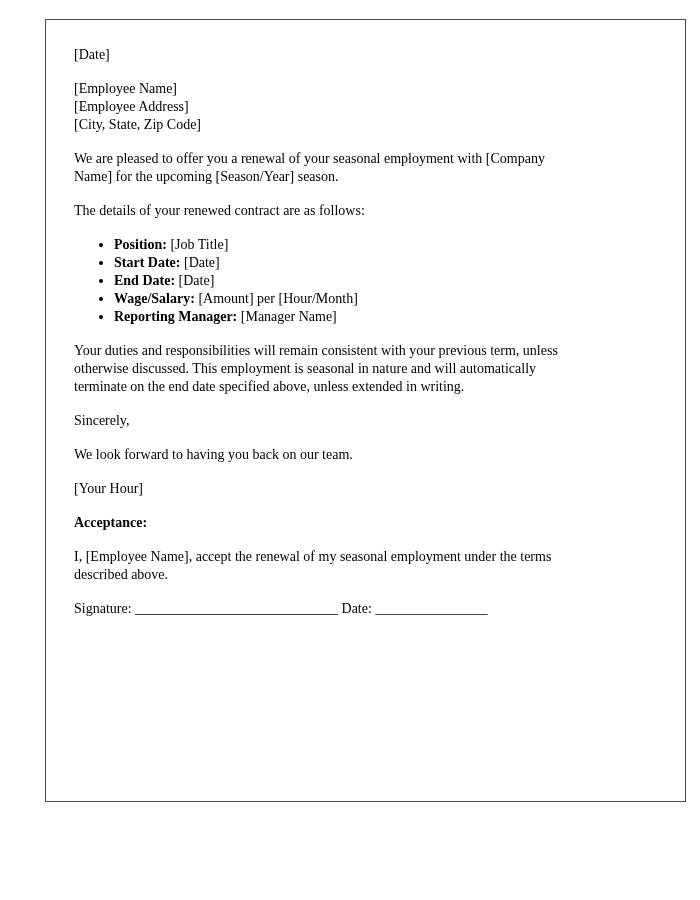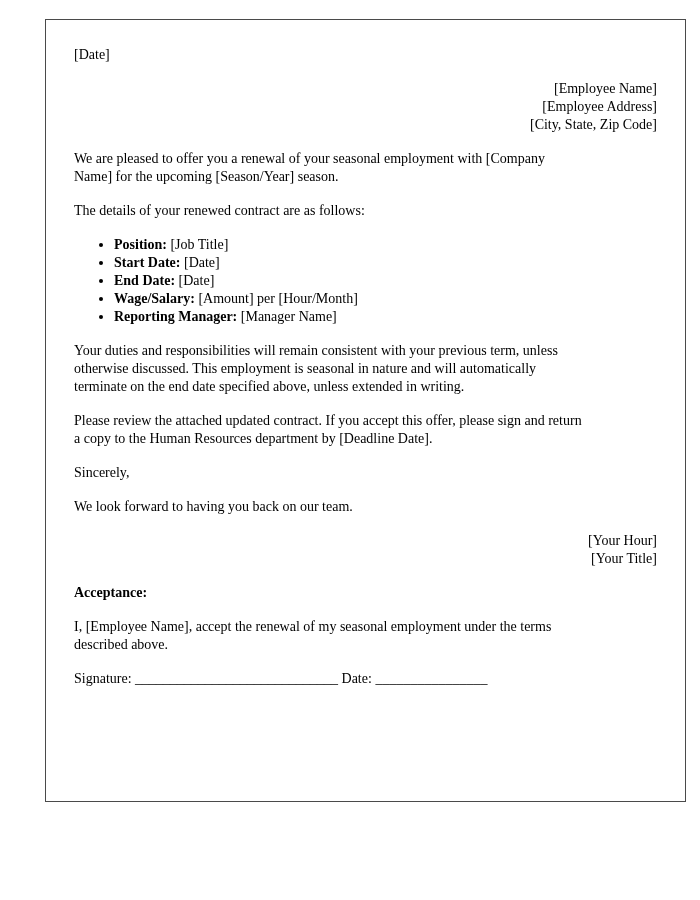--- a/index.html
+++ b/index.html
@@ -29,21 +29,21 @@
     font-size: 14px;
     line-height: 18px;
   }
   .para {
     white-space: pre-line;
     margin: 0 0 16px 0;
   }
   .block {
     margin: 0 0 16px 0;
   }
-  .line { line-height: 18px; text-align: right; }
+  .line { line-height: 18px; }
   .bullets {
     margin: 0 0 16px 0;
     padding-left: 40px;
     list-style-type: disc;
   }
   .bullets li { line-height: 18px; }
   .bold { font-weight: bold; font-family: Liberation Serif, serif; }
   .sig-row { margin: 0; }
   .sig-line, .date-line { letter-spacing: 0; }
 </style>
@@ -73,30 +73,27 @@
       <li><span class="bold">Start Date:</span><span> [Date]</span></li>
       <li><span class="bold">End Date:</span><span> [Date]</span></li>
       <li><span class="bold">Wage/Salary:</span><span> [Amount] per [Hour/Month]</span></li>
       <li><span class="bold">Reporting Manager:</span><span> [Manager Name]</span></li>
     </ul>
 
     <p class="para">Your duties and responsibilities will remain consistent with your previous term, unless
 otherwise discussed. This employment is seasonal in nature and will automatically
 terminate on the end date specified above, unless extended in writing.</p>
 
-    <p class="para">Please review the attached updated contract. If you accept this offer, please sign and return
-a copy to the Human Resources department by [Deadline Date].</p>
 
     <p class="para">Sincerely,</p>
 
     <p class="para">We look forward to having you back on our team.</p>
 
     <div class="block">
       <div class="line">[Your Hour]</div>
-      <div class="line">[Your Title]</div>
     </div>
 
     <p class="para bold">Acceptance:</p>
 
     <p class="para">I, [Employee Name], accept the renewal of my seasonal employment under the terms
 described above.</p>
 
     <p class="sig-row">
       <span>Signature:</span>
       <span class="sig-line">_____________________________</span>

